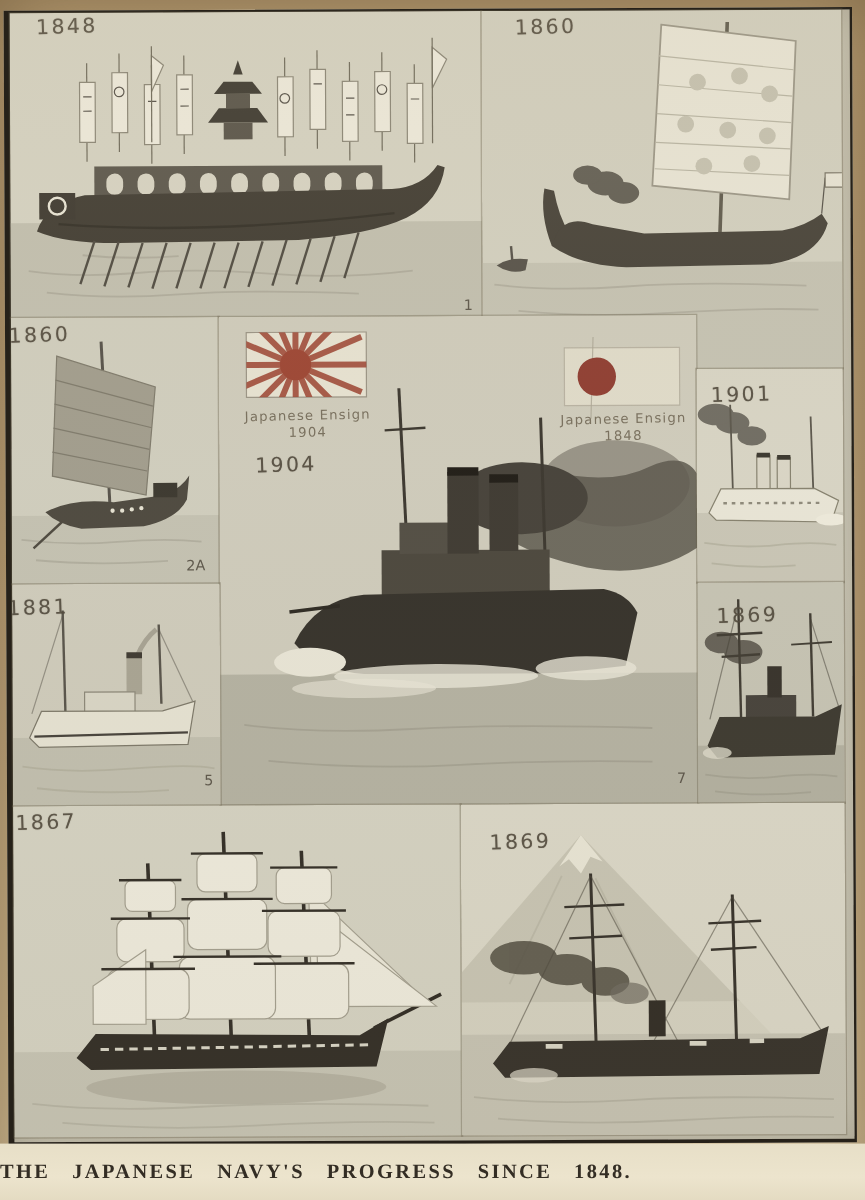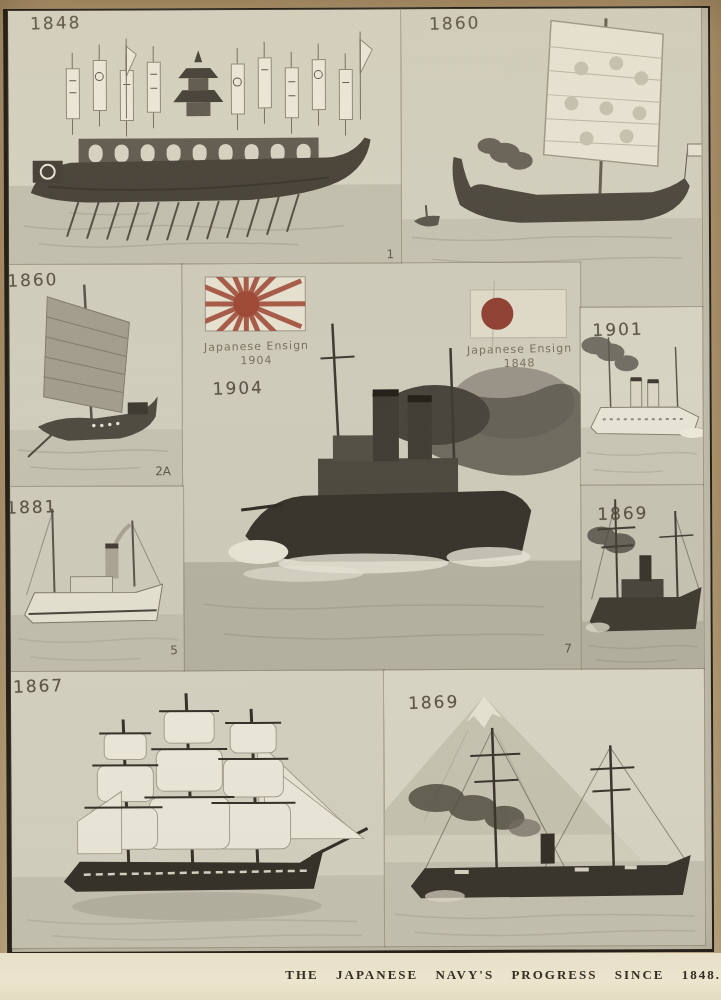--- a/index.html
+++ b/index.html
@@ -15,22 +15,22 @@
     background:linear-gradient(180deg,rgba(195,175,135,.14),rgba(195,175,135,.04) 40%,rgba(150,135,100,.10));}
   .panel{position:absolute;overflow:hidden;outline:1px solid rgba(100,92,72,.38);}
   .panel svg{display:block;width:100%;height:100%;}
   .year-label{position:absolute;font-size:17px;color:#4e473b;letter-spacing:2px;
     opacity:.92;transform:rotate(-1.5deg);text-shadow:0 0 1px rgba(78,71,59,.35);}
   .corner-num{position:absolute;font-size:12px;color:#4a443a;opacity:.85;}
   .ensign-caption{position:absolute;font-size:11px;color:#6e6554;letter-spacing:1px;
     text-align:center;transform:rotate(-1deg);opacity:.9;}
   .caption-strip{position:absolute;left:0;top:953px;width:721px;height:47px;
     background:linear-gradient(180deg,#e7dfc7,#ece4cd 60%,#e4dbc2);}
-  .plate-caption{position:absolute;left:0;top:14px;width:100%;text-align:right;
-    font-family:"Liberation Serif",serif;font-weight:bold;font-size:13px;
+  .plate-caption{position:absolute;left:0;top:14px;width:100%;text-align:left;
+    font-family:"Liberation Serif",serif;font-weight:bold;font-size:17px;
     letter-spacing:2px;word-spacing:12px;color:#332d24;}
 </style>
 </head>
 <body>
 
 <div class="page">
   <div class="plate">
 
     <div class="panel" style="left:0;top:0;width:393px;height:254px;">
       <svg viewBox="0 0 393 254" preserveAspectRatio="none">

